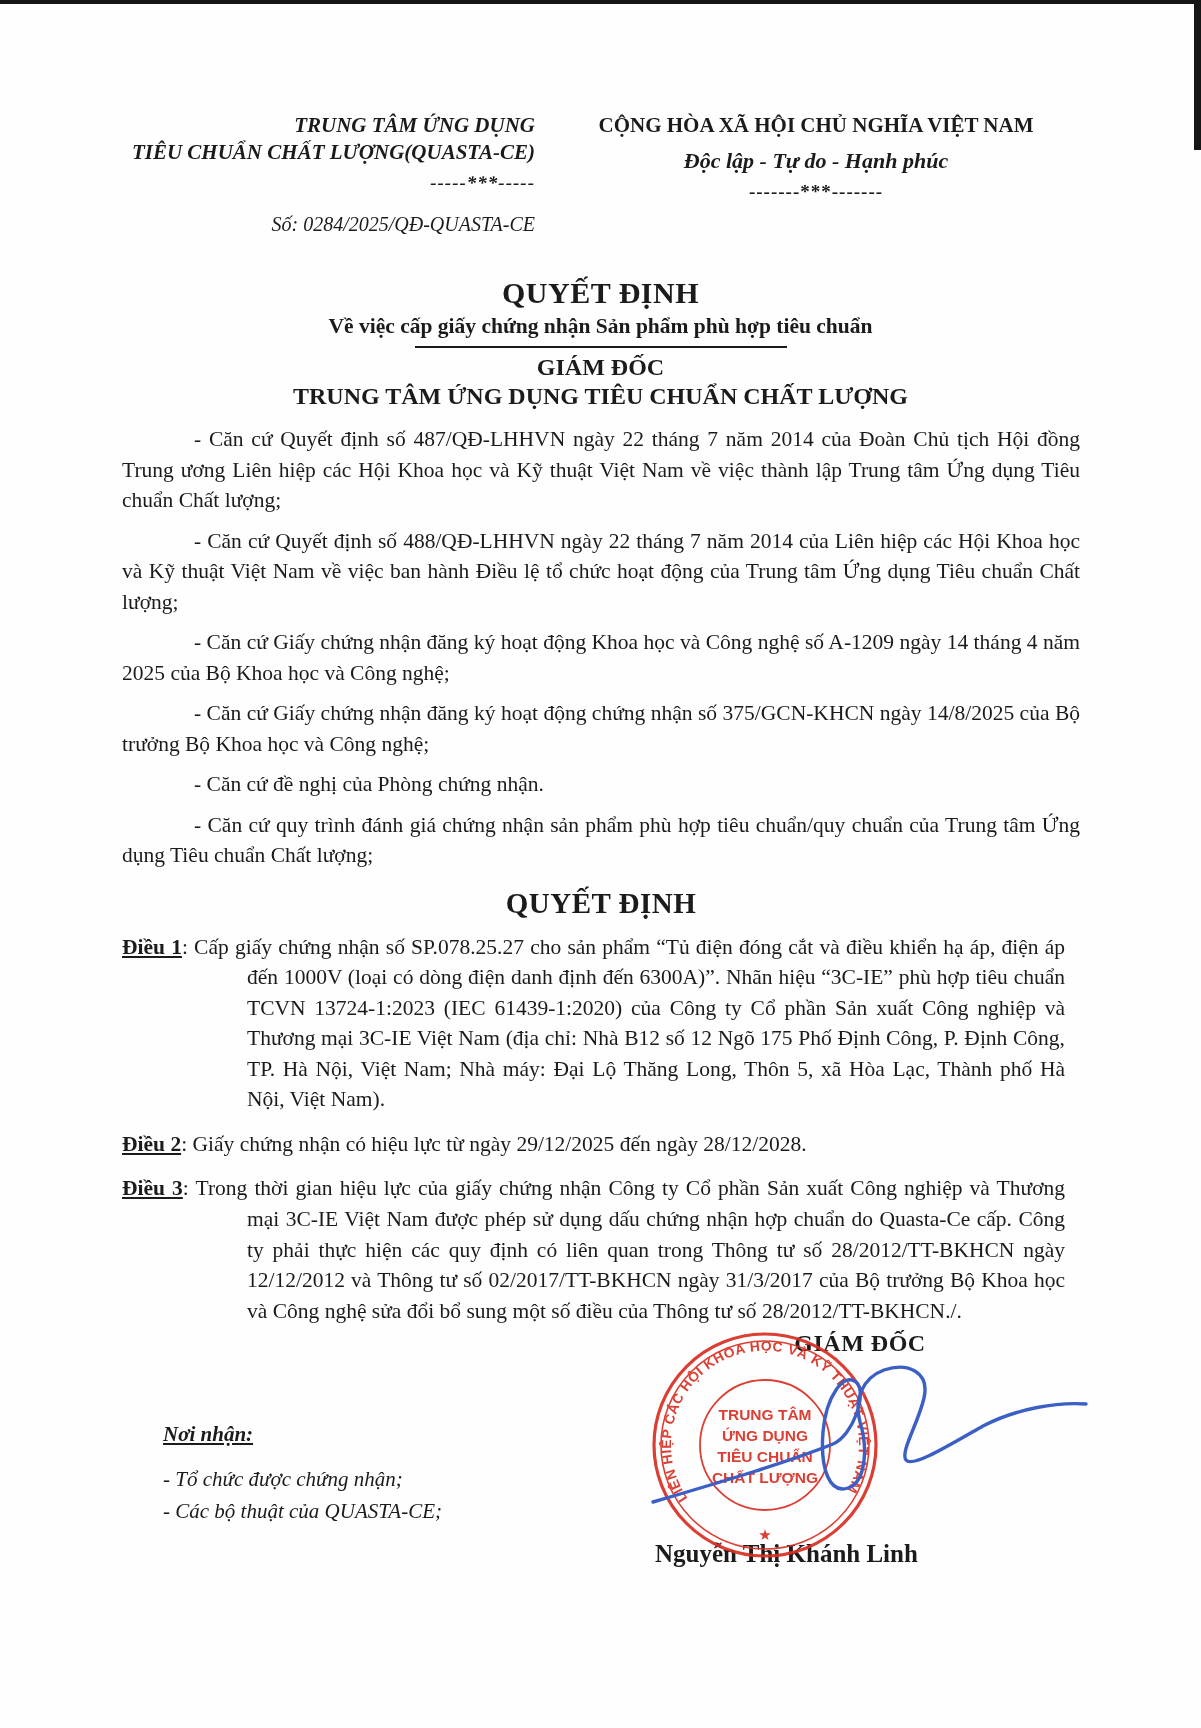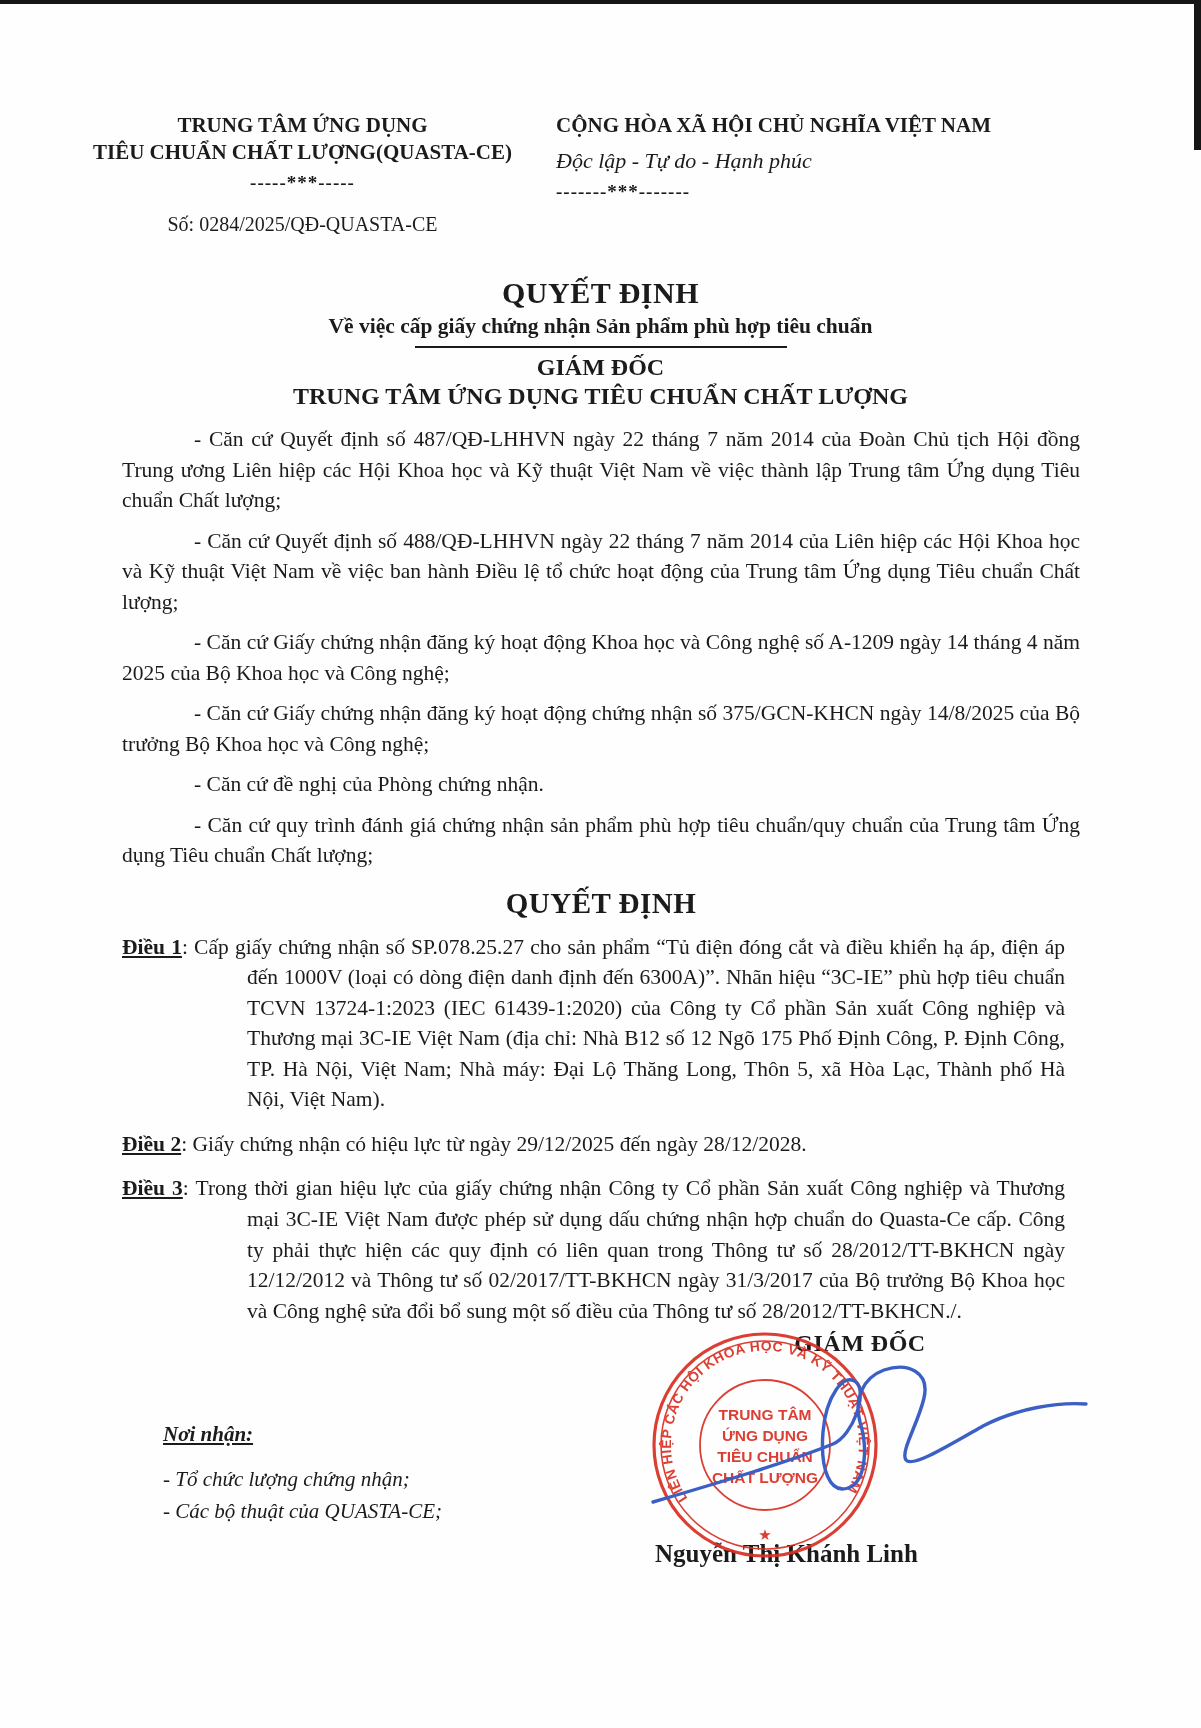--- a/index.html
+++ b/index.html
@@ -4,27 +4,27 @@
 <style>
   html,body{margin:0;padding:0;}
   body{width:1201px;height:1728px;background:#ffffff;position:relative;
        font-family:"Liberation Serif","DejaVu Serif",serif;color:#1b1b1b;overflow:hidden;}
   .page{position:absolute;inset:0;background:#fefefe;}
   
   .edge-top{position:absolute;left:0;top:0;width:1201px;height:4px;background:#161616;}
   .edge-right{position:absolute;right:0;top:0;width:7px;height:150px;background:#161616;}
 
   
-  .hdr-left{position:absolute;left:70px;top:112px;width:465px;text-align:center;line-height:1.3;}
+  .hdr-left{position:absolute;left:70px;top:112px;width:465px;text-align:right;line-height:1.3;font-style:italic;}
   .hdr-left .org{font-weight:bold;font-size:21px;}
   .hdr-left .sep{font-weight:bold;font-size:19px;letter-spacing:1px;margin-top:4px;}
   .hdr-left .num{font-size:20px;margin-top:16px;}
-  .hdr-right{position:absolute;left:556px;top:112px;width:520px;line-height:1.3;}
+  .hdr-right{position:absolute;left:556px;top:112px;width:520px;text-align:center;line-height:1.3;}
   .hdr-right .country{font-weight:bold;font-size:21px;}
-  .hdr-right .motto{font-weight:normal;font-style:italic;font-size:22px;margin-top:8px;}
+  .hdr-right .motto{font-weight:bold;font-style:italic;font-size:22px;margin-top:8px;}
   .hdr-right .sep{font-weight:bold;font-size:19px;letter-spacing:1px;margin-top:4px;}
   .hdr-right .dateline{font-style:italic;font-size:21px;margin-top:14px;}
 
   
   .title-block{position:absolute;left:0;top:276px;width:1201px;text-align:center;}
   .title-main{font-weight:bold;font-size:30px;letter-spacing:.5px;}
   .title-sub{font-weight:bold;font-size:21.5px;margin-top:4px;}
   .title-rule{width:372px;height:0;border-top:2.5px solid #1b1b1b;margin:7px auto 6px auto;}
   .title-role{font-weight:bold;font-size:24px;}
   .title-org{font-weight:bold;font-size:24px;margin-top:2px;}
@@ -90,21 +90,21 @@
 
     <p class="decision-heading">QUYẾT ĐỊNH</p>
 
     <p class="article"><span class="article-label">Điều 1</span><span class="article-body">: Cấp giấy chứng nhận số SP.078.25.27 cho sản phẩm “Tủ điện đóng cắt và điều khiển hạ áp, điện áp đến 1000V (loại có dòng điện danh định đến 6300A)”. Nhãn hiệu “3C-IE” phù hợp tiêu chuẩn TCVN 13724-1:2023 (IEC 61439-1:2020) của Công ty Cổ phần Sản xuất Công nghiệp và Thương mại 3C-IE Việt Nam (địa chỉ: Nhà B12 số 12 Ngõ 175 Phố Định Công, P. Định Công,  TP. Hà Nội, Việt Nam; Nhà máy: Đại Lộ Thăng Long, Thôn 5, xã Hòa Lạc, Thành phố Hà Nội, Việt Nam).</span></p>
     <p class="article"><span class="article-label">Điều 2</span><span class="article-body">: Giấy chứng nhận có hiệu lực từ ngày 29/12/2025 đến ngày 28/12/2028.</span></p>
     <p class="article"><span class="article-label">Điều 3</span><span class="article-body">: Trong thời gian hiệu lực của giấy chứng nhận Công ty Cổ phần Sản xuất Công nghiệp và Thương mại 3C-IE Việt Nam được phép sử dụng dấu chứng nhận hợp chuẩn do Quasta-Ce cấp. Công ty phải thực hiện các quy định có liên quan trong Thông tư số 28/2012/TT-BKHCN ngày 12/12/2012 và Thông tư số 02/2017/TT-BKHCN ngày 31/3/2017 của Bộ trưởng Bộ Khoa học và Công nghệ sửa đổi bổ sung một số điều của Thông tư số 28/2012/TT-BKHCN./.</span></p>
   </div>
 
   <div class="recipients">
     <div class="rh">Nơi nhận:</div>
-    <div class="ri">- Tổ chức lượng chứng nhận;</div>
+    <div class="ri">- Tổ chức được chứng nhận;</div>
     <div class="ri">- Các bộ thuật của QUASTA-CE;</div>
   </div>
 
   <div class="sign-role">GIÁM ĐỐC</div>
   <div class="sign-name">Nguyễn Thị Khánh Linh</div>
 
   <svg class="stamp" viewBox="0 0 234 234">
     <circle cx="117" cy="117" r="111" fill="none" stroke="#d92f23" stroke-width="3.2"></circle>
     <circle cx="117" cy="117" r="104" fill="none" stroke="#d92f23" stroke-width="1.6"></circle>
     <circle cx="117" cy="117" r="65" fill="none" stroke="#d92f23" stroke-width="1.8"></circle>

